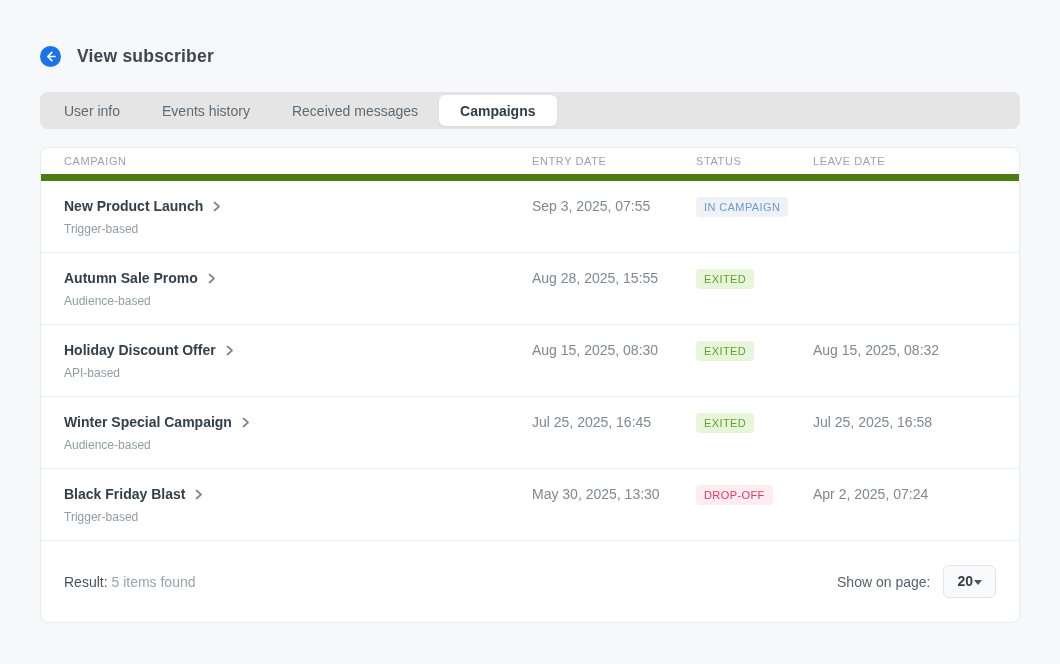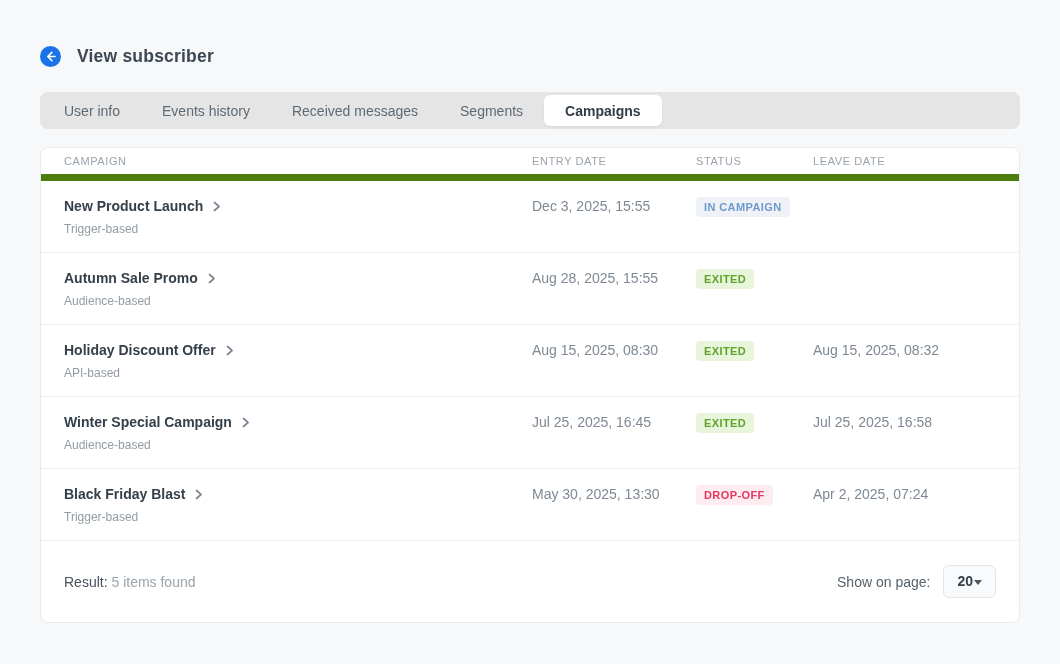--- a/index.html
+++ b/index.html
@@ -67,21 +67,21 @@
     cursor: pointer; background: none; border: none; padding: 0;
     font-family: "Liberation Sans", sans-serif;
   }
   .c-name { font-size: 14px; font-weight: bold; color: #343f49; }
   .chev { display: inline-flex; margin-top: 1px; }
   .c-sub { font-size: 12px; color: #929ca5; margin-top: 7px; }
   .c-date { font-size: 14px; color: #7e8993; padding-top: 1px; }
 
   .badge {
     display: inline-block; padding: 4px 8px 4px; border-radius: 4px;
-    font-size: 11px; font-weight: bold; letter-spacing: 0.4px;
+    font-size: 11px; font-weight: normal; letter-spacing: 0.4px;
   }
   .badge[data-status="blue"]  { background: #eef2f7; color: #6f99cc; }
   .badge[data-status="green"] { background: #e7f6da; color: #61a32b; }
   .badge[data-status="red"]   { background: #fdedf1; color: #e63560; }
 
   
   .tfoot {
     height: 81px; display: flex; align-items: center;
     justify-content: space-between; padding: 0 23px;
   }
@@ -117,21 +117,20 @@
           </svg>
       </span>
     </button>
     <h1 class="page-title">View subscriber</h1>
   </div>
 
   <div class="tabbar">
     <button class="tab">User info</button>
     <button class="tab">Events history</button>
     <button class="tab">Received messages</button>
-    <button class="tab">Segments</button>
     <button class="tab active">Campaigns</button>
   </div>
 
   <div class="card">
 
     <div class="thead">
       <span class="th">Campaign</span>
       <span class="th">Entry date</span>
       <span class="th">Status</span>
       <span class="th">Leave date</span>
@@ -142,21 +141,21 @@
         <button class="name-line">
           <span class="c-name">New Product Launch</span>
           <span class="chev">
               <svg width="9" height="11" viewBox="0 0 9 11">
                 <path d="M2.5 1.5 L7 5.5 L2.5 9.5" stroke="#7d8893" stroke-width="1.7" fill="none" stroke-linecap="round" stroke-linejoin="round"></path>
               </svg>
             </span>
         </button>
         <div class="c-sub">Trigger-based</div>
       </div>
-      <span class="c-date">Dec 3, 2025, 15:55</span>
+      <span class="c-date">Sep 3, 2025, 07:55</span>
       <span><span class="badge" data-status="blue">IN CAMPAIGN</span></span>
       <span class="c-date"></span>
     </div>
 
     <div class="trow">
       <div>
         <button class="name-line">
           <span class="c-name">Autumn Sale Promo</span>
           <span class="chev">
               <svg width="9" height="11" viewBox="0 0 9 11">

